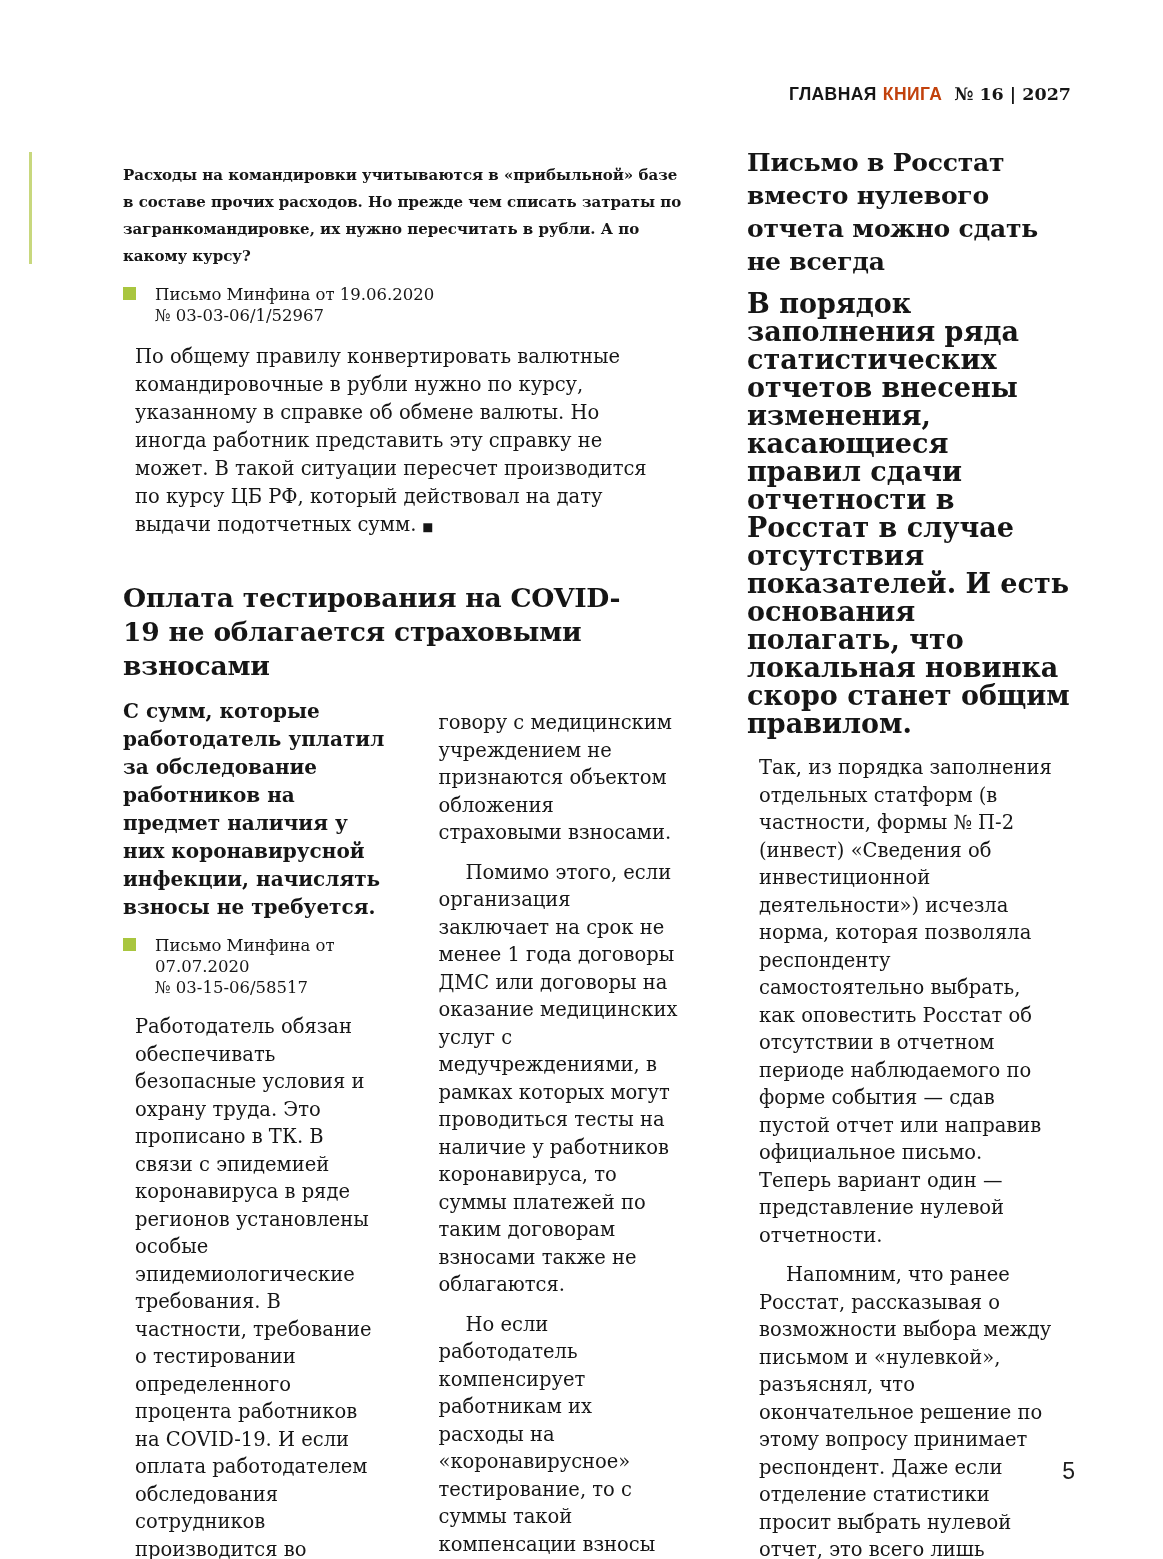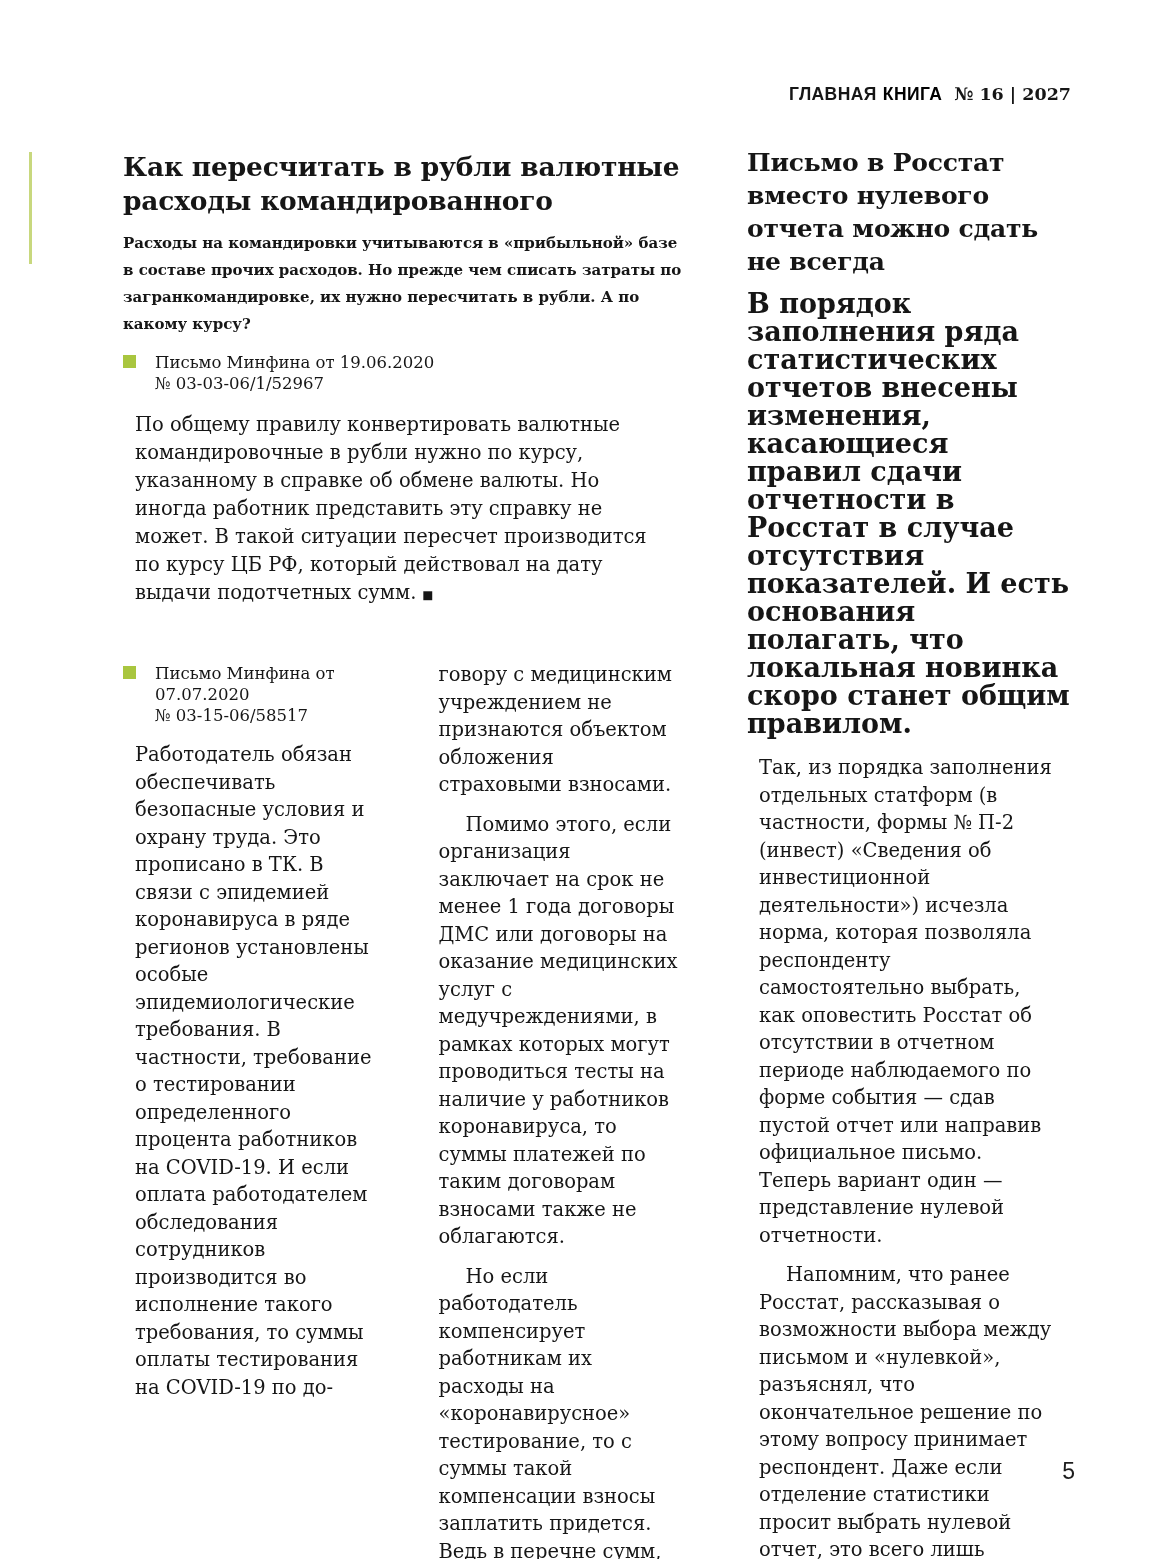--- a/index.html
+++ b/index.html
@@ -12,21 +12,21 @@
     color:#161616;
     overflow:hidden;
   }
 
   
   .mag-header {
     position:absolute; top:84px; right:92px;
     font-size:17.5px; font-weight:bold; white-space:nowrap;
   }
   .brand-sans { font-family:"Liberation Sans", sans-serif; letter-spacing:0.4px; }
-  .brand-accent { color:#000000; }
+  .brand-accent { color:#c2410c; }
   .issue { font-family:"DejaVu Serif", serif; margin-left:6px; }
 
   
   .article-rule {
     position:absolute; left:29px; top:152px;
     width:2.5px; height:112px; background:#c8d87e;
   }
 
   
   .left-wrap  { position:absolute; left:123px; top:150px; width:570px; }
@@ -75,37 +75,38 @@
     <span class="brand-sans">ГЛАВНАЯ</span>
     <span class="brand-sans brand-accent">КНИГА</span>
     <span class="issue">№ 16 | 2027</span>
   </div>
 
   <div class="article-rule"></div>
 
   <div class="left-wrap">
 
     <article>
-      <h1 class="a1-title">Как пересчитать в рубли валютные расходы командированного</h1>
       <div class="lead a1-lead">Расходы на командировки учитываются в «прибыльной» базе в составе прочих расходов. Но прежде чем списать затраты по загранкомандировке, их нужно пересчитать в рубли. А по какому курсу?</div>
       <div class="source">
         <span class="bullet"></span>
         <span>
           <span>Письмо Минфина от 19.06.2020</span><br>
           <span>№ 03-03-06/1/52967</span>
         </span>
       </div>
       <div class="body-text a1-body">
         <p><span>По общему правилу конвертировать валютные командировочные в рубли нужно по курсу, указанному в справке об обмене валюты. Но иногда работник представить эту справку не может. В такой ситуации пересчет производится по курсу ЦБ РФ, который действовал на дату выдачи подотчетных сумм.</span><span class="endmark">■</span></p>
       </div>
     </article>
 
     <article class="a2-block">
+      <h1 class="a2-title">Оплата тестирования на COVID-19 не облагается страховыми взносами</h1>
       <div class="cols">
         <div class="col">
+          <div class="lead a2-lead">С сумм, которые работодатель уплатил за обследование работников на предмет наличия у них коронавирусной инфекции, начислять взносы не требуется.</div>
           <div class="source">
             <span class="bullet"></span>
             <span>
               <span>Письмо Минфина от 07.07.2020</span><br>
               <span>№ 03-15-06/58517</span>
             </span>
           </div>
           <div class="col-body">
             <p>Работодатель обязан обеспечивать безопасные условия и охрану труда. Это прописано в ТК. В связи с эпидемией коронавируса в ряде регионов установлены особые эпидемиологические требования. В частности, требование о тестировании определенного процента работников на COVID-19. И если оплата работодателем обследования сотрудников производится во исполнение такого требования, то суммы оплаты тестирования на COVID-19 по до-</p>
           </div>

